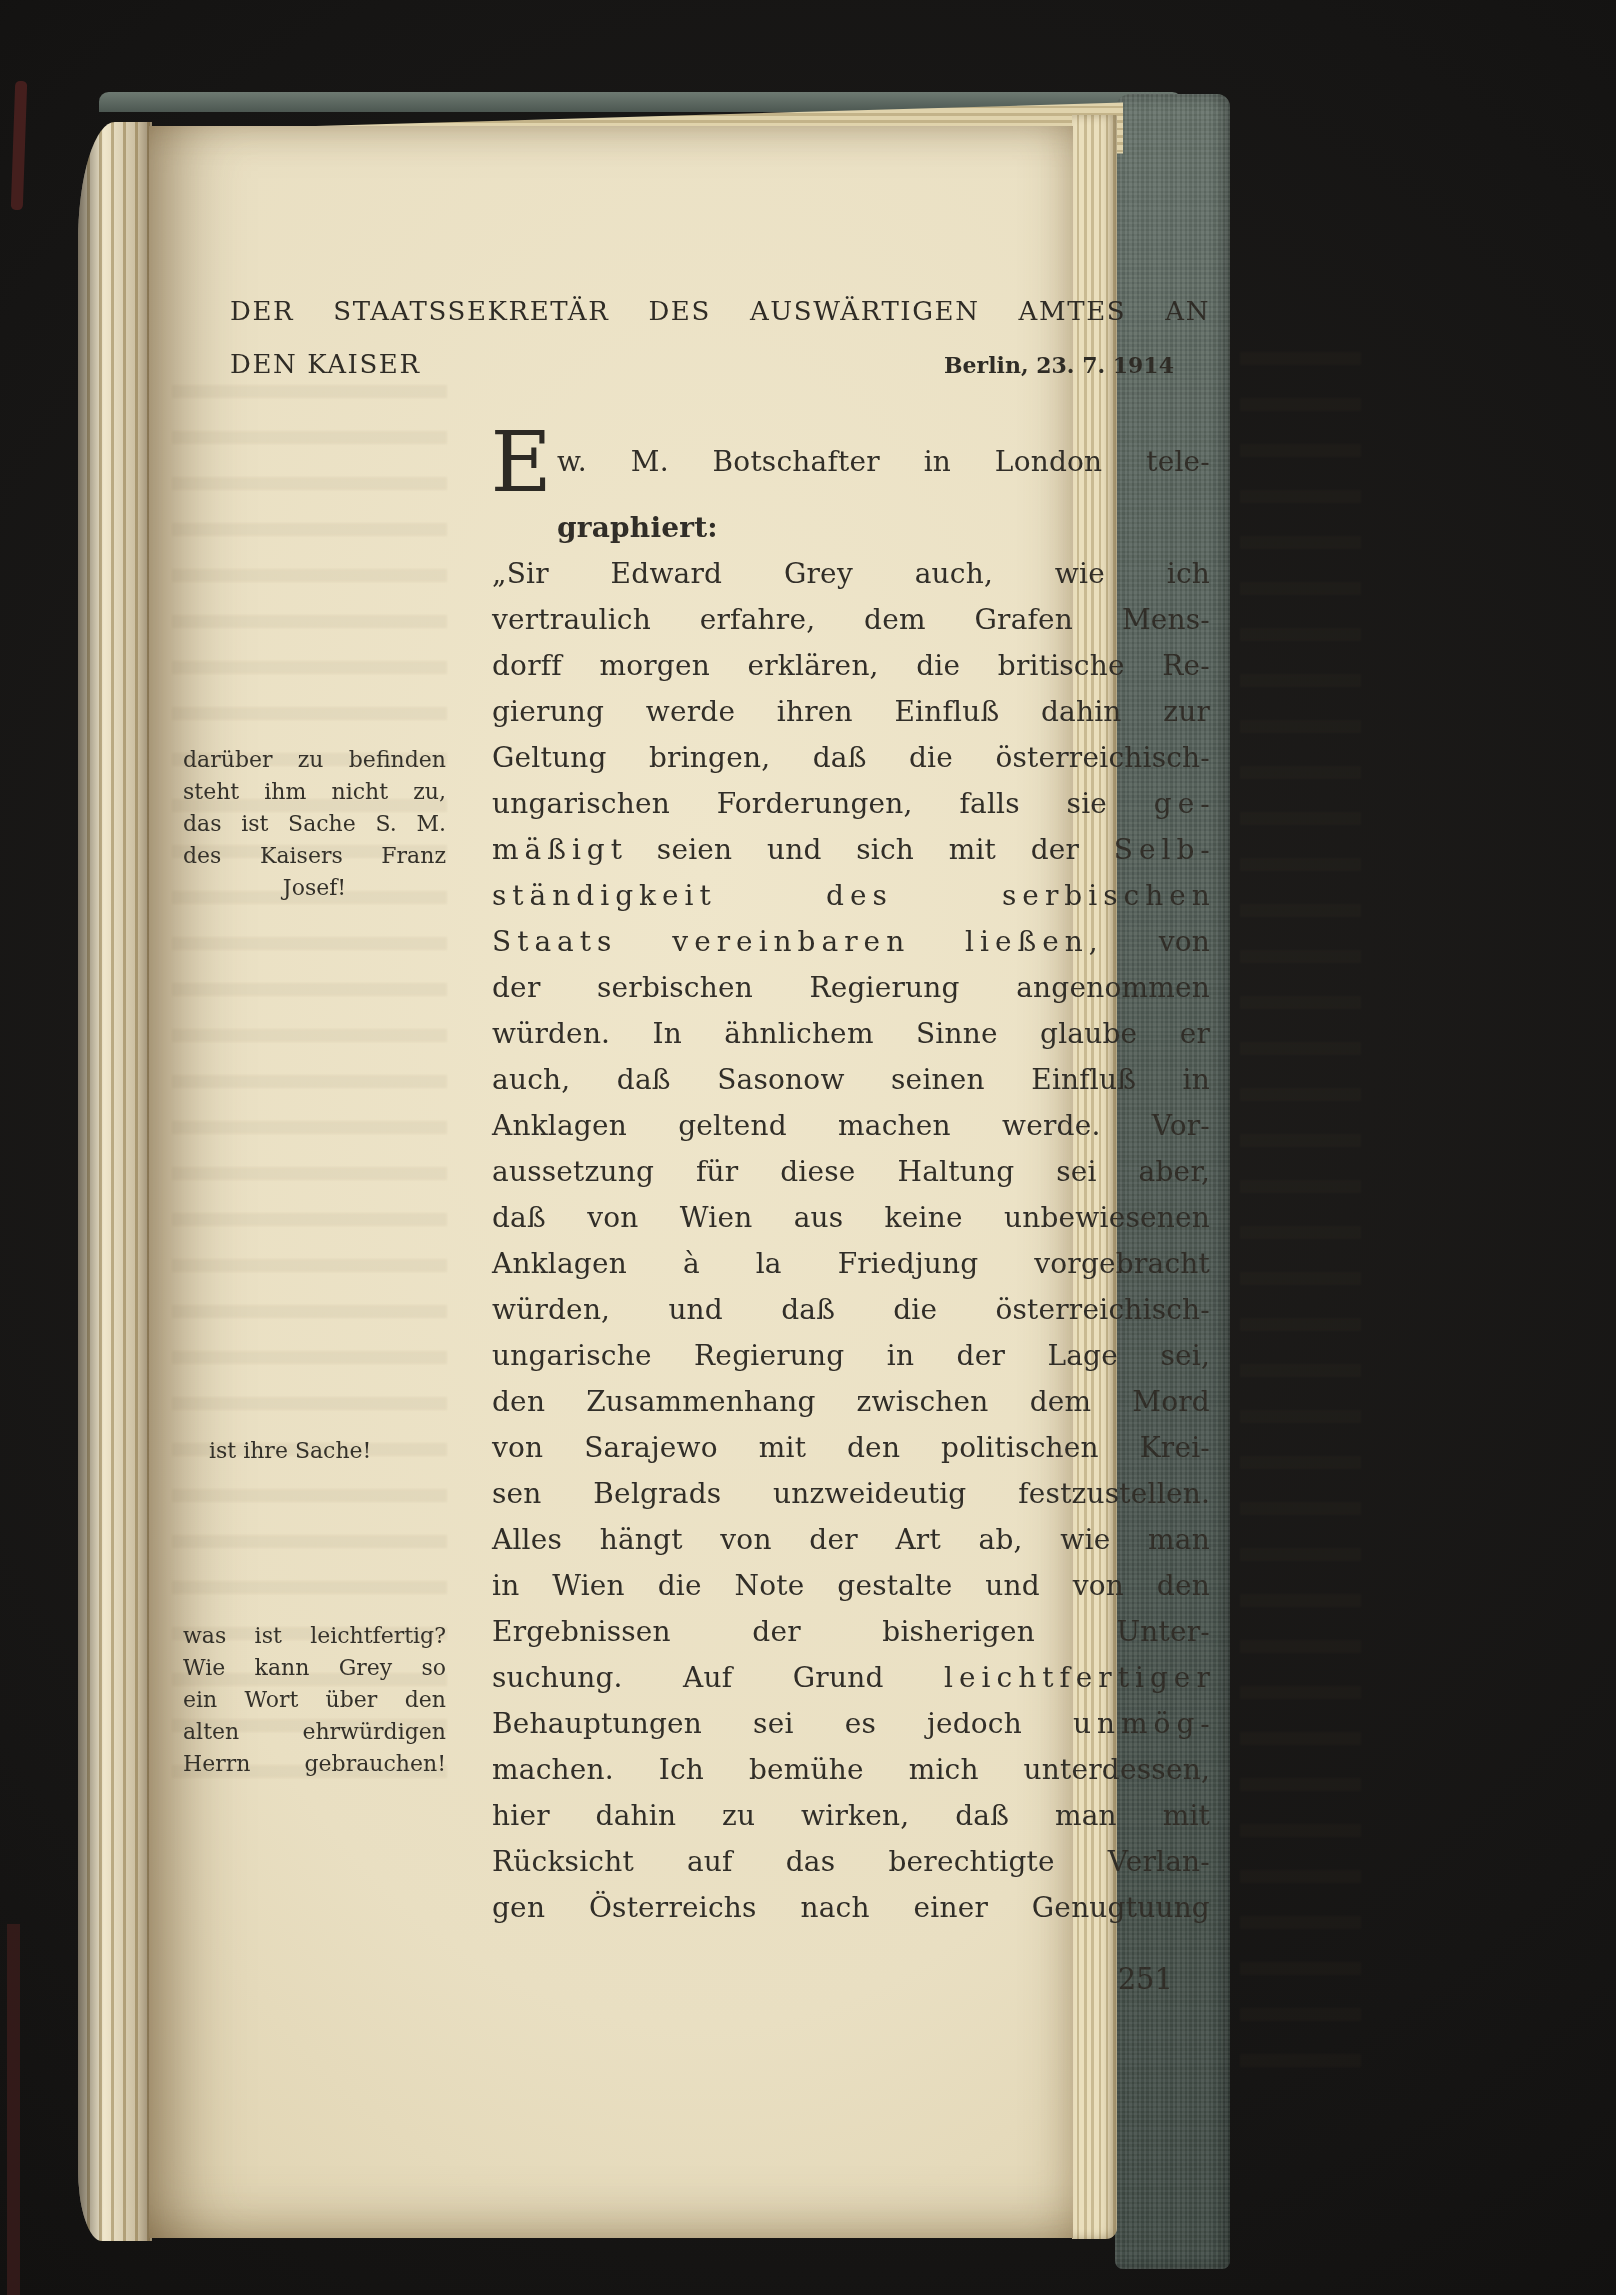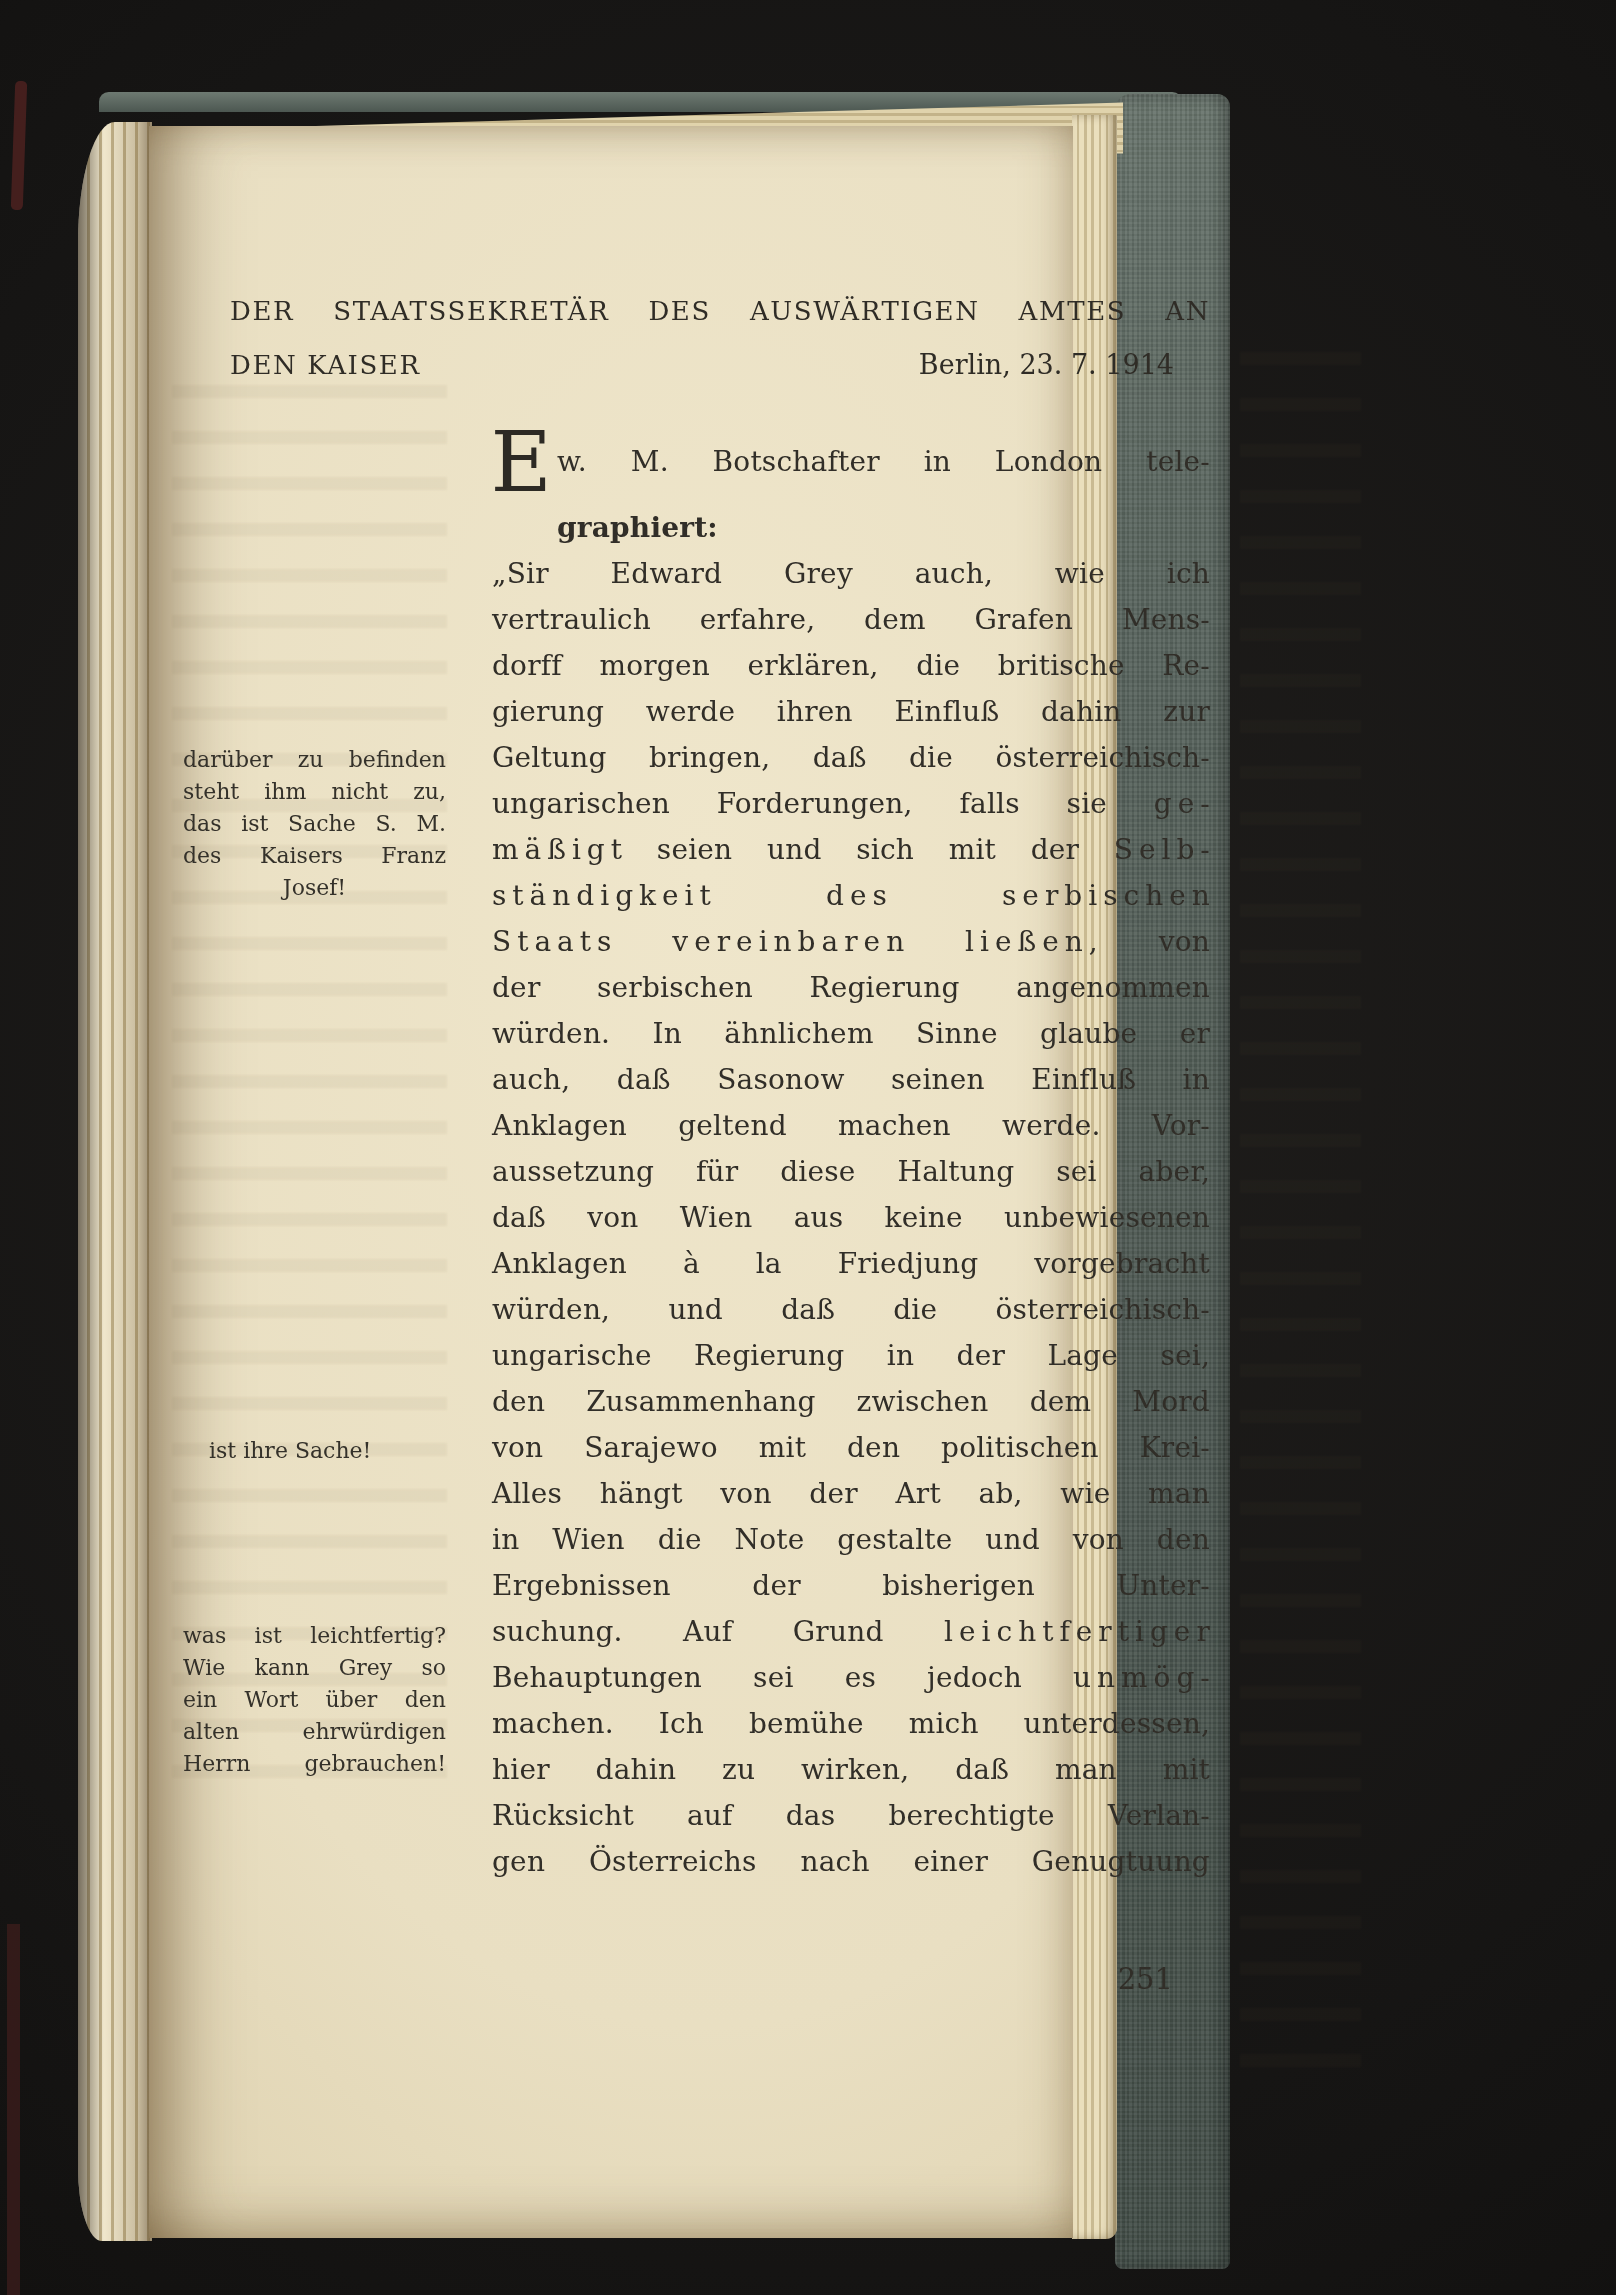--- a/index.html
+++ b/index.html
@@ -60,21 +60,21 @@
   .ghost-left  { left:22.6px;  top:259px; width:275px; height:1414px; }
   .ghost-right { left:1091px; top:226px; width:121px; height:1738px; opacity:.8; }
 
   .ink { color:#2f2c26; }
 
   .header-line1 { position:absolute; left:81px; top:170px; width:980px;
     font-size:26px; letter-spacing:1.6px; text-align:justify; text-align-last:justify; }
   .header-line2 { position:absolute; left:81px; top:223px; width:980px;
     display:flex; justify-content:space-between; align-items:baseline; }
   .header-line2 .hl-left { font-size:26px; letter-spacing:1.6px; }
-  .header-line2 .hl-right { font-size:27px; padding-right:36px; }
+  .header-line2 .hl-right { font-size:22px; padding-right:36px;font-weight:bold; }
 
   .text-col { position:absolute; left:343px; top:293px; width:718px; }
   .bl { font-size:28px; line-height:46px; letter-spacing:0.2px; color:#312e28;
     text-align:justify; text-align-last:justify; }
   .bl.indent { padding-left:65px;margin-top:20px; }
   .bl.noj { text-align:left; text-align-last:left;font-weight:bold; }
 
   .drop-cap { position:absolute; left:-1.6px; top:3.2px; font-size:84px; line-height:81px; color:#2d2a24; }
 
   .note { position:absolute; left:34px; width:263px; font-size:22px; line-height:32px; color:#34312a; }
@@ -151,20 +151,21 @@
         <div class="bl">würden. In ähnlichem Sinne glaube er</div>
         <div class="bl">auch, daß Sasonow seinen Einfluß in</div>
         <div class="bl">Anklagen geltend machen werde. Vor-</div>
         <div class="bl">aussetzung für diese Haltung sei aber,</div>
         <div class="bl">daß von Wien aus keine unbewiesenen</div>
         <div class="bl">Anklagen à la Friedjung vorgebracht</div>
         <div class="bl">würden, und daß die österreichisch-</div>
         <div class="bl">ungarische Regierung in der Lage sei,</div>
         <div class="bl">den Zusammenhang zwischen dem Mord</div>
         <div class="bl">von Sarajewo mit den politischen Krei-</div>
+        <div class="bl">sen Belgrads unzweideutig festzustellen.</div>
         <div class="bl">Alles hängt von der Art ab, wie man</div>
         <div class="bl">in Wien die Note gestalte und von den</div>
         <div class="bl">Ergebnissen der bisherigen Unter-</div>
         <div class="bl">suchung. Auf Grund l e i c h t f e r t i g e r</div>
         <div class="bl">Behauptungen sei es jedoch u n m ö g -</div>
         <div class="bl">machen. Ich bemühe mich unterdessen,</div>
         <div class="bl">hier dahin zu wirken, daß man mit</div>
         <div class="bl">Rücksicht auf das berechtigte Verlan-</div>
         <div class="bl">gen Österreichs nach einer Genugtuung</div>
       </div>

